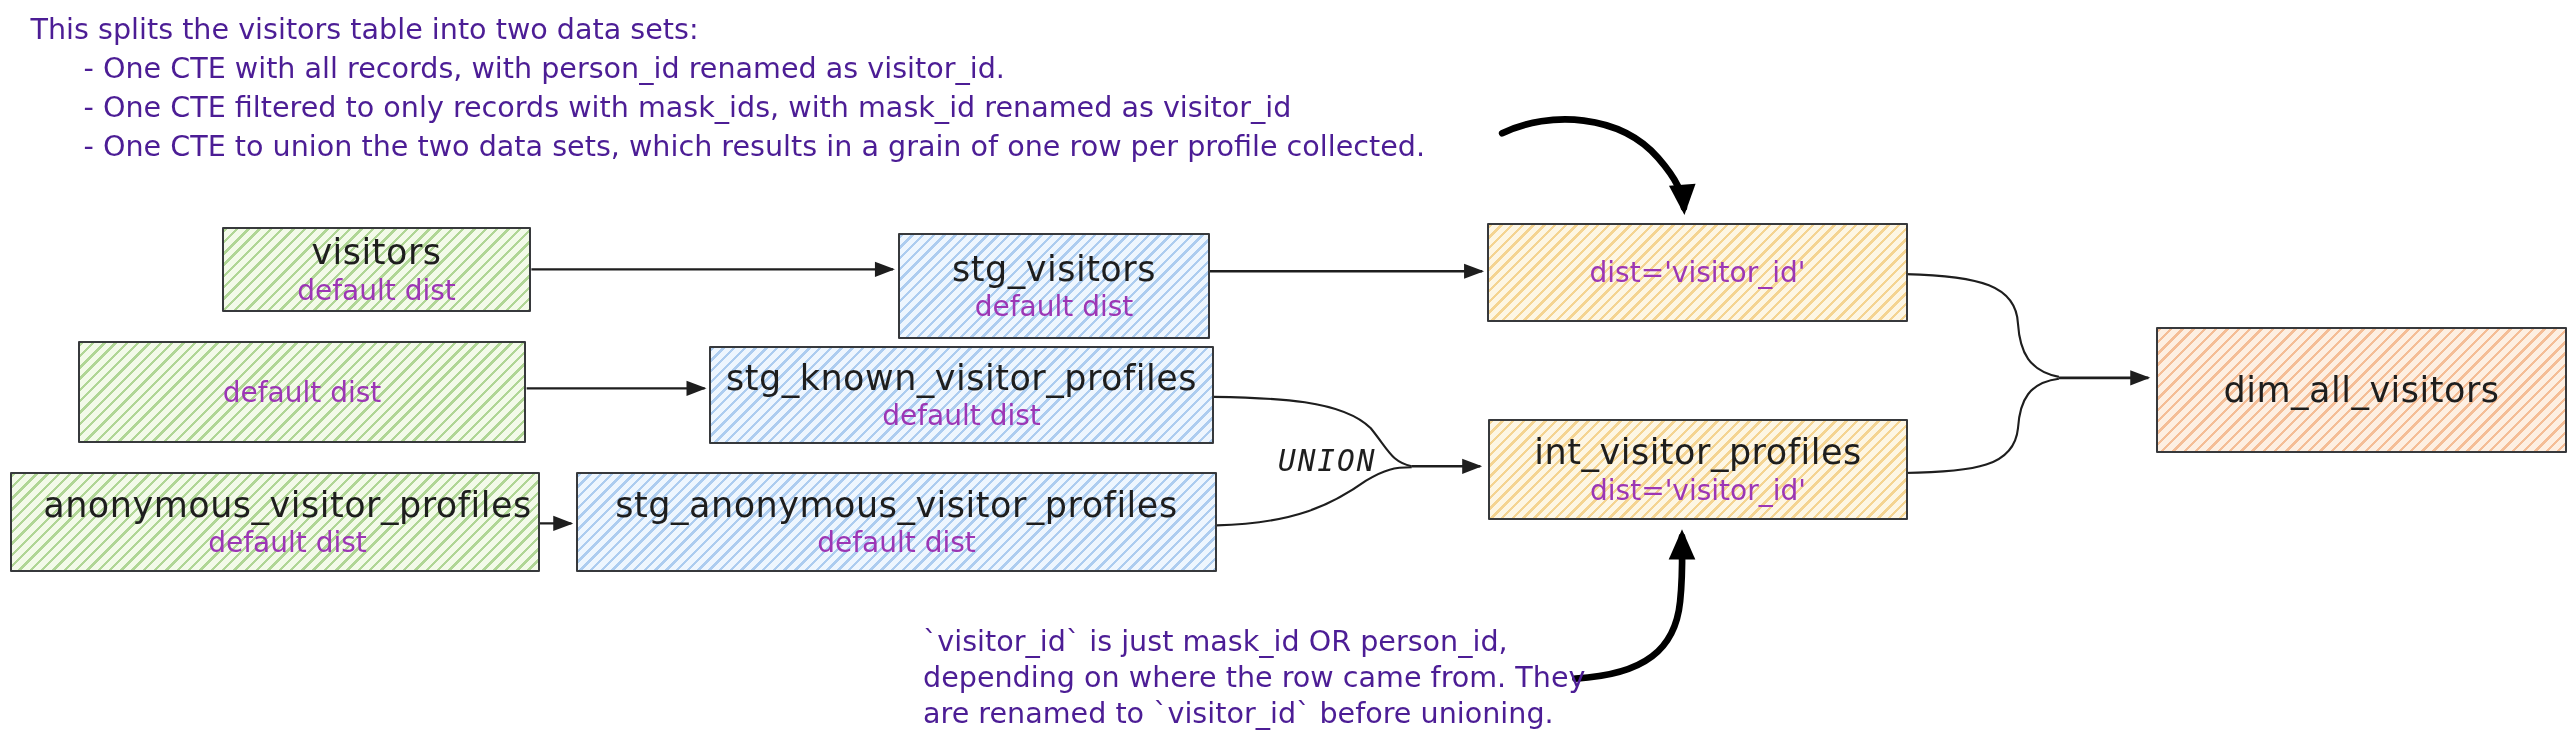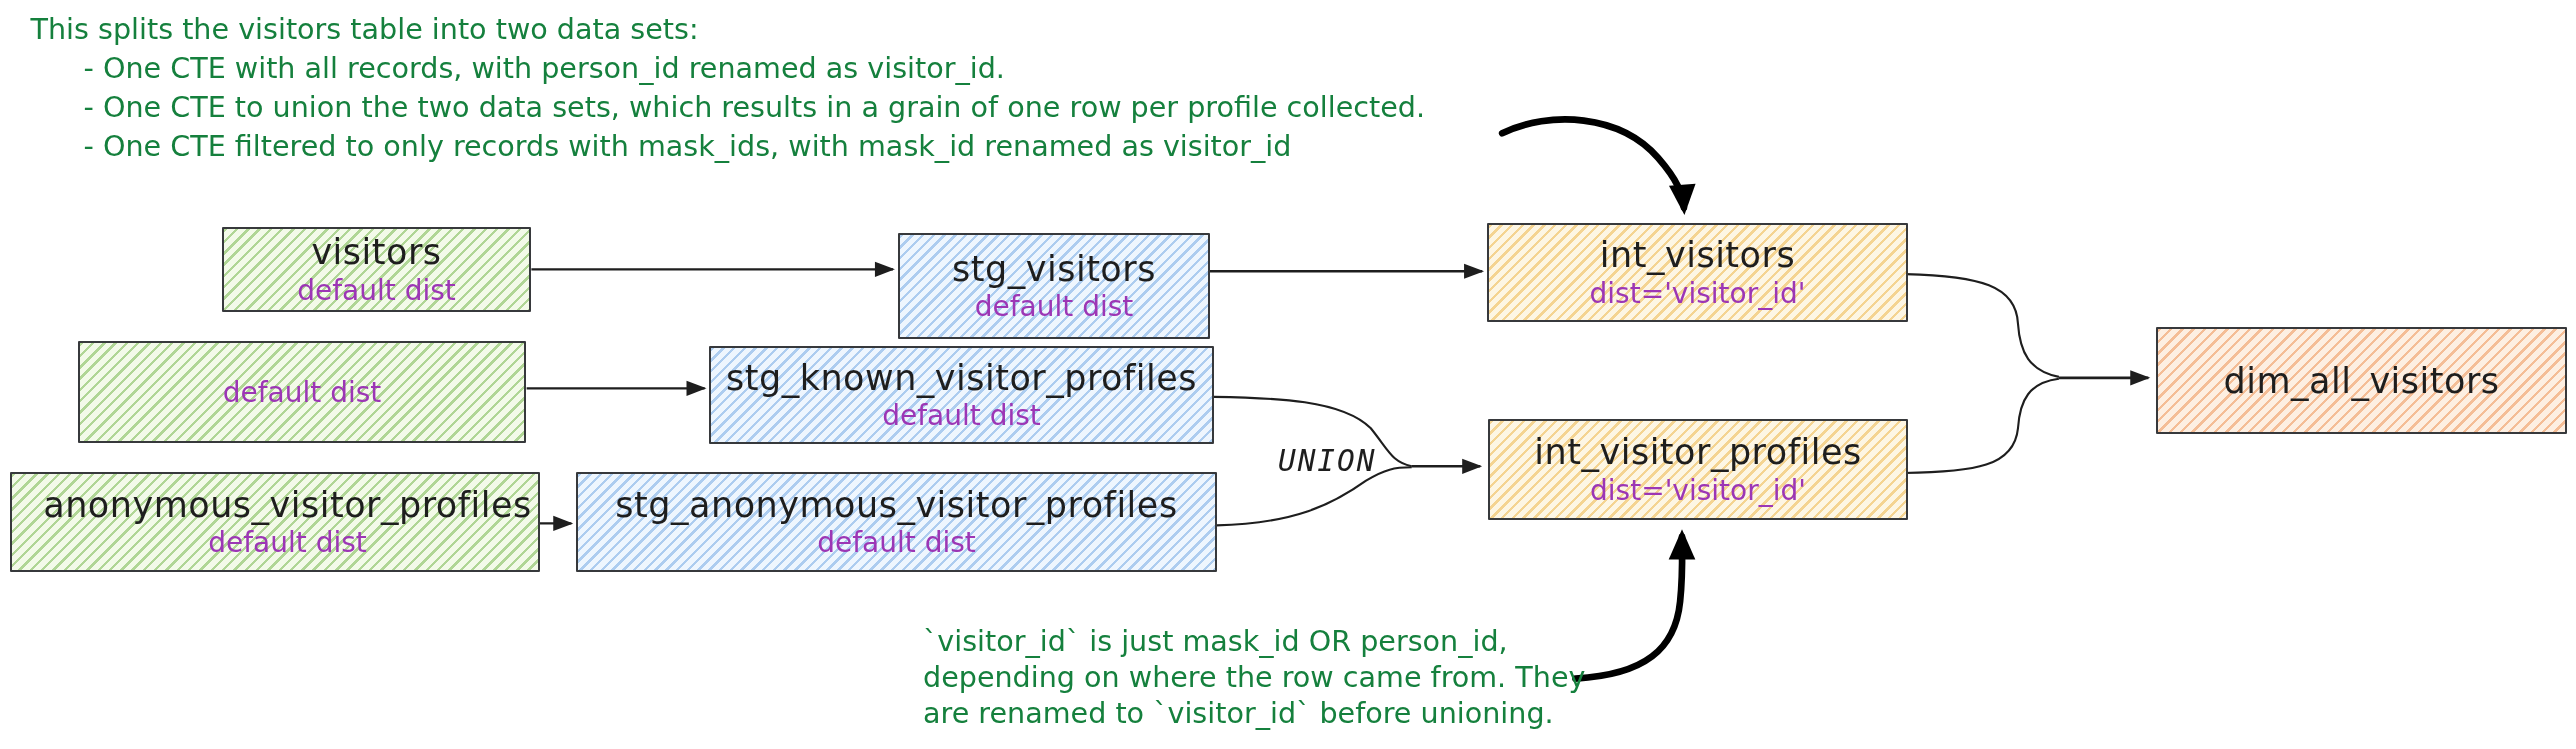--- a/index.html
+++ b/index.html
@@ -6,21 +6,21 @@
   .canvas{
     position:relative;
     width:2576px;height:749px;
     background:#ffffff;
     font-family:"DejaVu Sans", sans-serif;
     color:#1e1e1e;
     overflow:hidden;
   }
   svg.edges{position:absolute;left:0;top:0;width:2576px;height:749px;pointer-events:none;}
 
-  .note{position:absolute;font-size:28.6px;line-height:39px;color:#15803d;white-space:nowrap;}
+  .note{position:absolute;font-size:28.6px;line-height:39px;color:#4c1d95;white-space:nowrap;}
   .top-note{left:30.5px;top:9.5px;}
   .top-note .bullet{margin-left:53px;}
   .bottom-note{left:923px;top:623px;width:666px;line-height:36px;white-space:normal;}
 
   .node{
     position:absolute;
     box-sizing:border-box;
     border:2.4px solid #37393c;
     border-radius:1px;
     display:flex;flex-direction:column;align-items:center;justify-content:center;
@@ -49,21 +49,21 @@
 
   
   .n-visitors              {left:222px; top:227px; width:309px; height:85px;}
   .n-known                 {left:78px;  top:341px; width:448px; height:102px;}
   .n-anon                  {left:9.5px;  top:472px; width:530px; height:100px;padding-left:26px;}
   .n-stg-visitors          {left:898px; top:233px; width:312px; height:106px;}
   .n-stg-known             {left:709px; top:346px; width:505px; height:98px;}
   .n-stg-anon              {left:576px; top:472px; width:641px; height:100px;}
   .n-int-visitors          {left:1487px;top:223px; width:421px; height:99px;}
   .n-int-visitor-profiles  {left:1488px;top:419px; width:420px; height:101px;}
-  .n-dim-all-visitors      {left:2156px;top:327px; width:411px; height:107px;}
+  .n-dim-all-visitors      {left:2156px;top:327px; width:411px; height:126px;}
 
   .union-label{
     position:absolute;left:1278px;top:444px;
     font-family:"DejaVu Sans Mono", monospace;
     font-style:italic;
     font-size:29.5px;color:#1e1e1e;letter-spacing:1.9px;
   }
 </style>
 </head>
 <body>
@@ -93,22 +93,22 @@
     <path d="M 2000 497 C 2075 496, 2116 490, 2120 450 C 2122 420, 2132 402, 2163 398" fill="none" stroke="#1e1e1e" stroke-width="2.2"></path>
     <path d="M 2163 397 L 2257 397" fill="none" stroke="#1e1e1e" stroke-width="2.8" marker-end="url(#arrow)"></path>
 
     <path d="M 1578 140 C 1628 116, 1702 120, 1742 166 C 1762 189, 1768 204, 1769 218" fill="none" stroke="#000000" stroke-width="7" stroke-linecap="round" marker-end="url(#arrow-thick)"></path>
     <path d="M 1655 713 C 1728 709, 1760 682, 1765 632 C 1768 604, 1767 582, 1767 564" fill="none" stroke="#000000" stroke-width="7" stroke-linecap="round" marker-end="url(#arrow-thick)"></path>
   </svg>
 
   <div class="note top-note">
     <div>This splits the visitors table into two data sets:</div>
     <div class="bullet">- One CTE with all records, with person_id renamed as visitor_id.</div>
+    <div class="bullet">- One CTE filtered to only records with mask_ids, with mask_id renamed as visitor_id</div>
     <div class="bullet">- One CTE to union the two data sets, which results in a grain of one row per profile collected.</div>
-    <div class="bullet">- One CTE filtered to only records with mask_ids, with mask_id renamed as visitor_id</div>
   </div>
 
   <div class="node green n-visitors">
     <div class="node-title">visitors</div>
     <div class="node-subtitle">default dist</div>
   </div>
   <div class="node green n-known">
     <div class="node-subtitle">default dist</div>
   </div>
   <div class="node green n-anon">
@@ -123,21 +123,20 @@
   <div class="node blue n-stg-known">
     <div class="node-title">stg_known_visitor_profiles</div>
     <div class="node-subtitle">default dist</div>
   </div>
   <div class="node blue n-stg-anon">
     <div class="node-title">stg_anonymous_visitor_profiles</div>
     <div class="node-subtitle">default dist</div>
   </div>
 
   <div class="node yellow n-int-visitors">
-    <div class="node-title">int_visitors</div>
     <div class="node-subtitle">dist='visitor_id'</div>
   </div>
   <div class="node yellow n-int-visitor-profiles">
     <div class="node-title">int_visitor_profiles</div>
     <div class="node-subtitle">dist='visitor_id'</div>
   </div>
 
   <div class="node orange n-dim-all-visitors">
     <div class="node-title">dim_all_visitors</div>
   </div>

